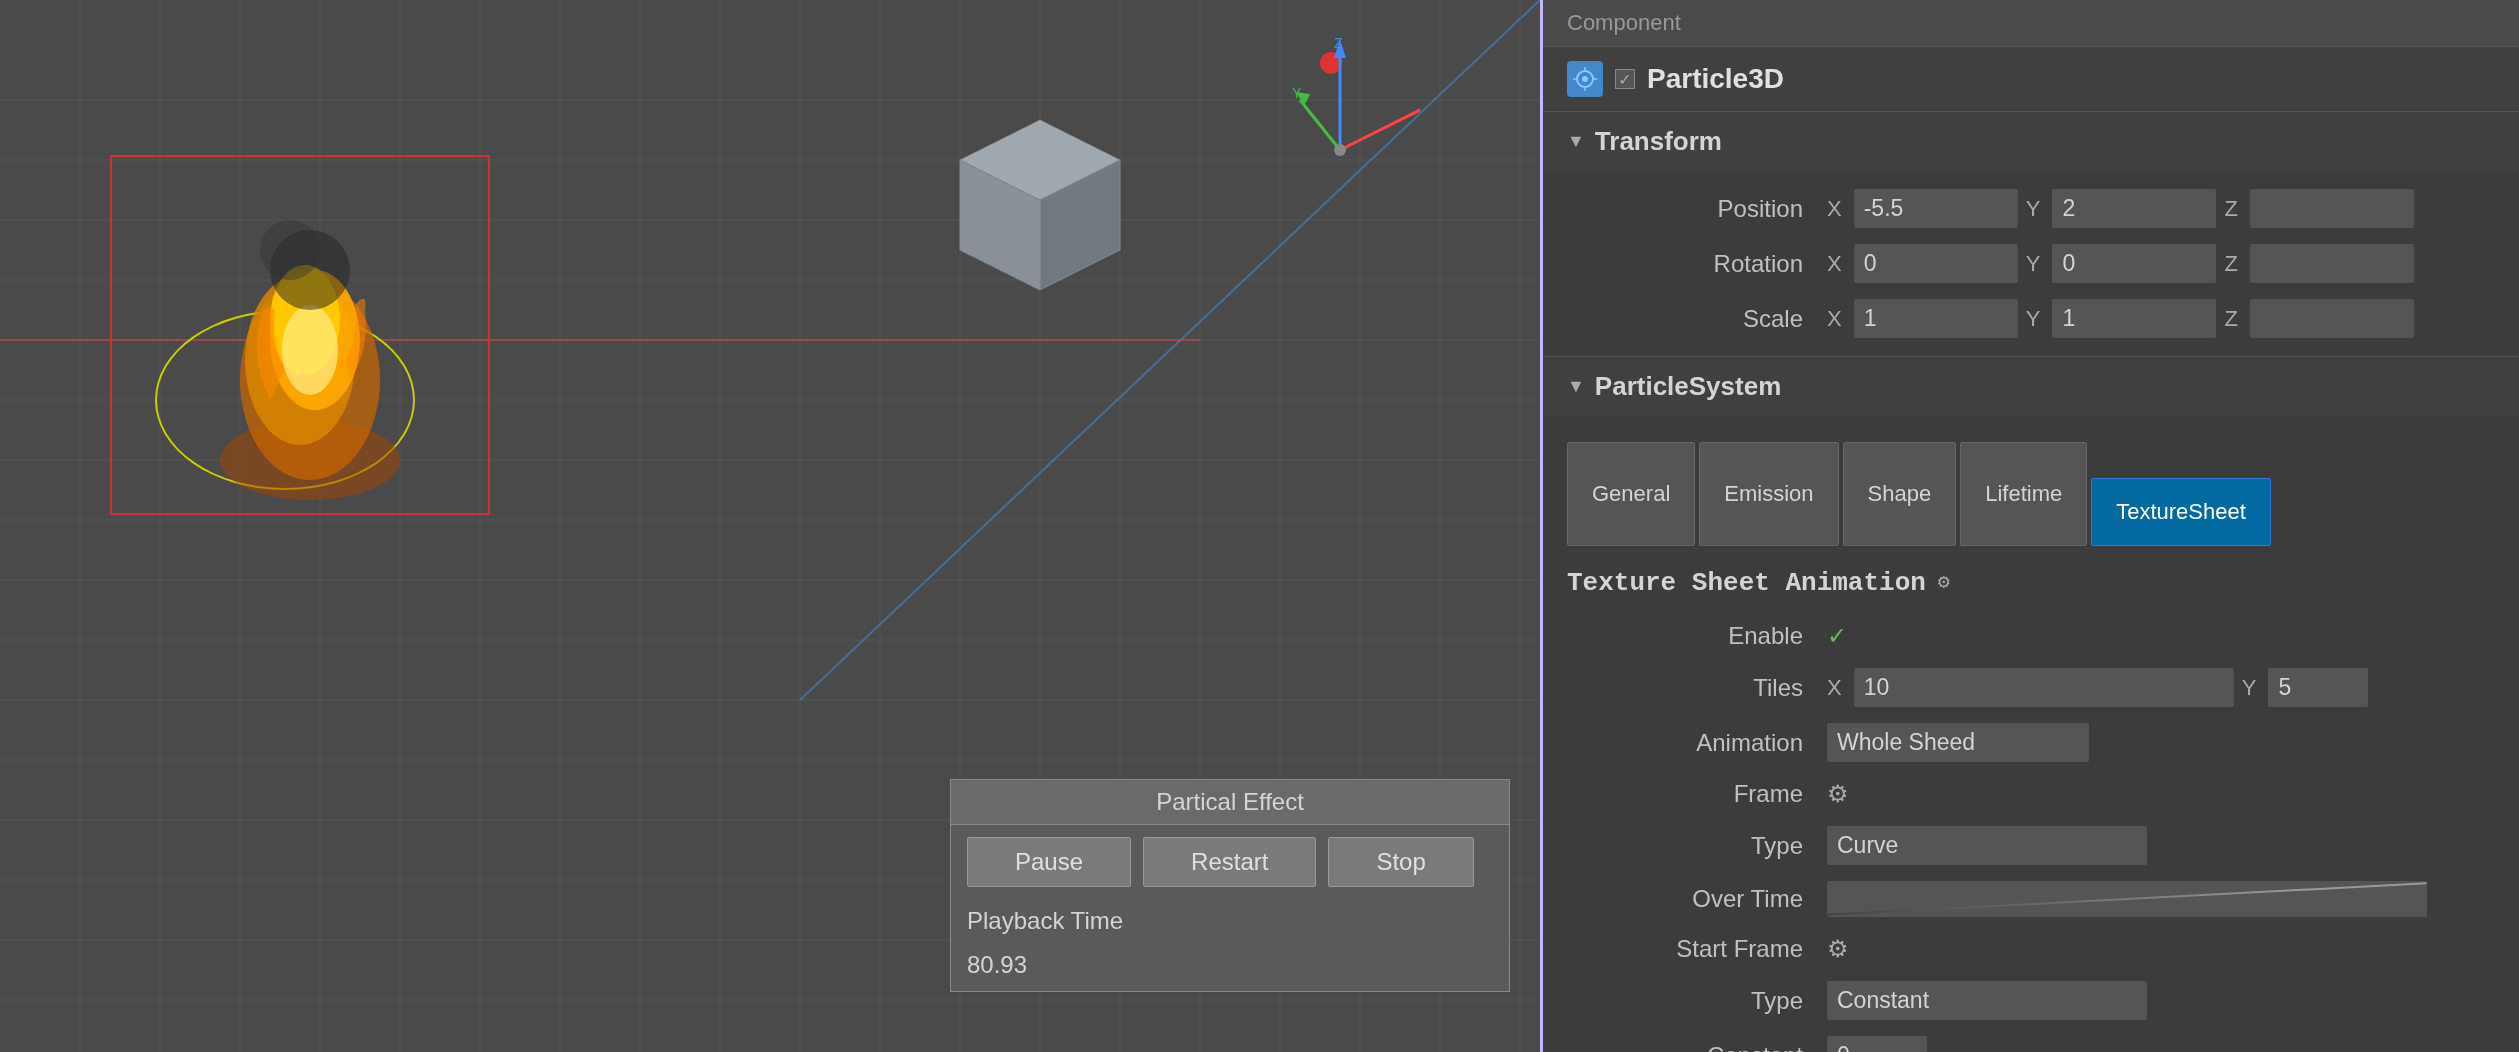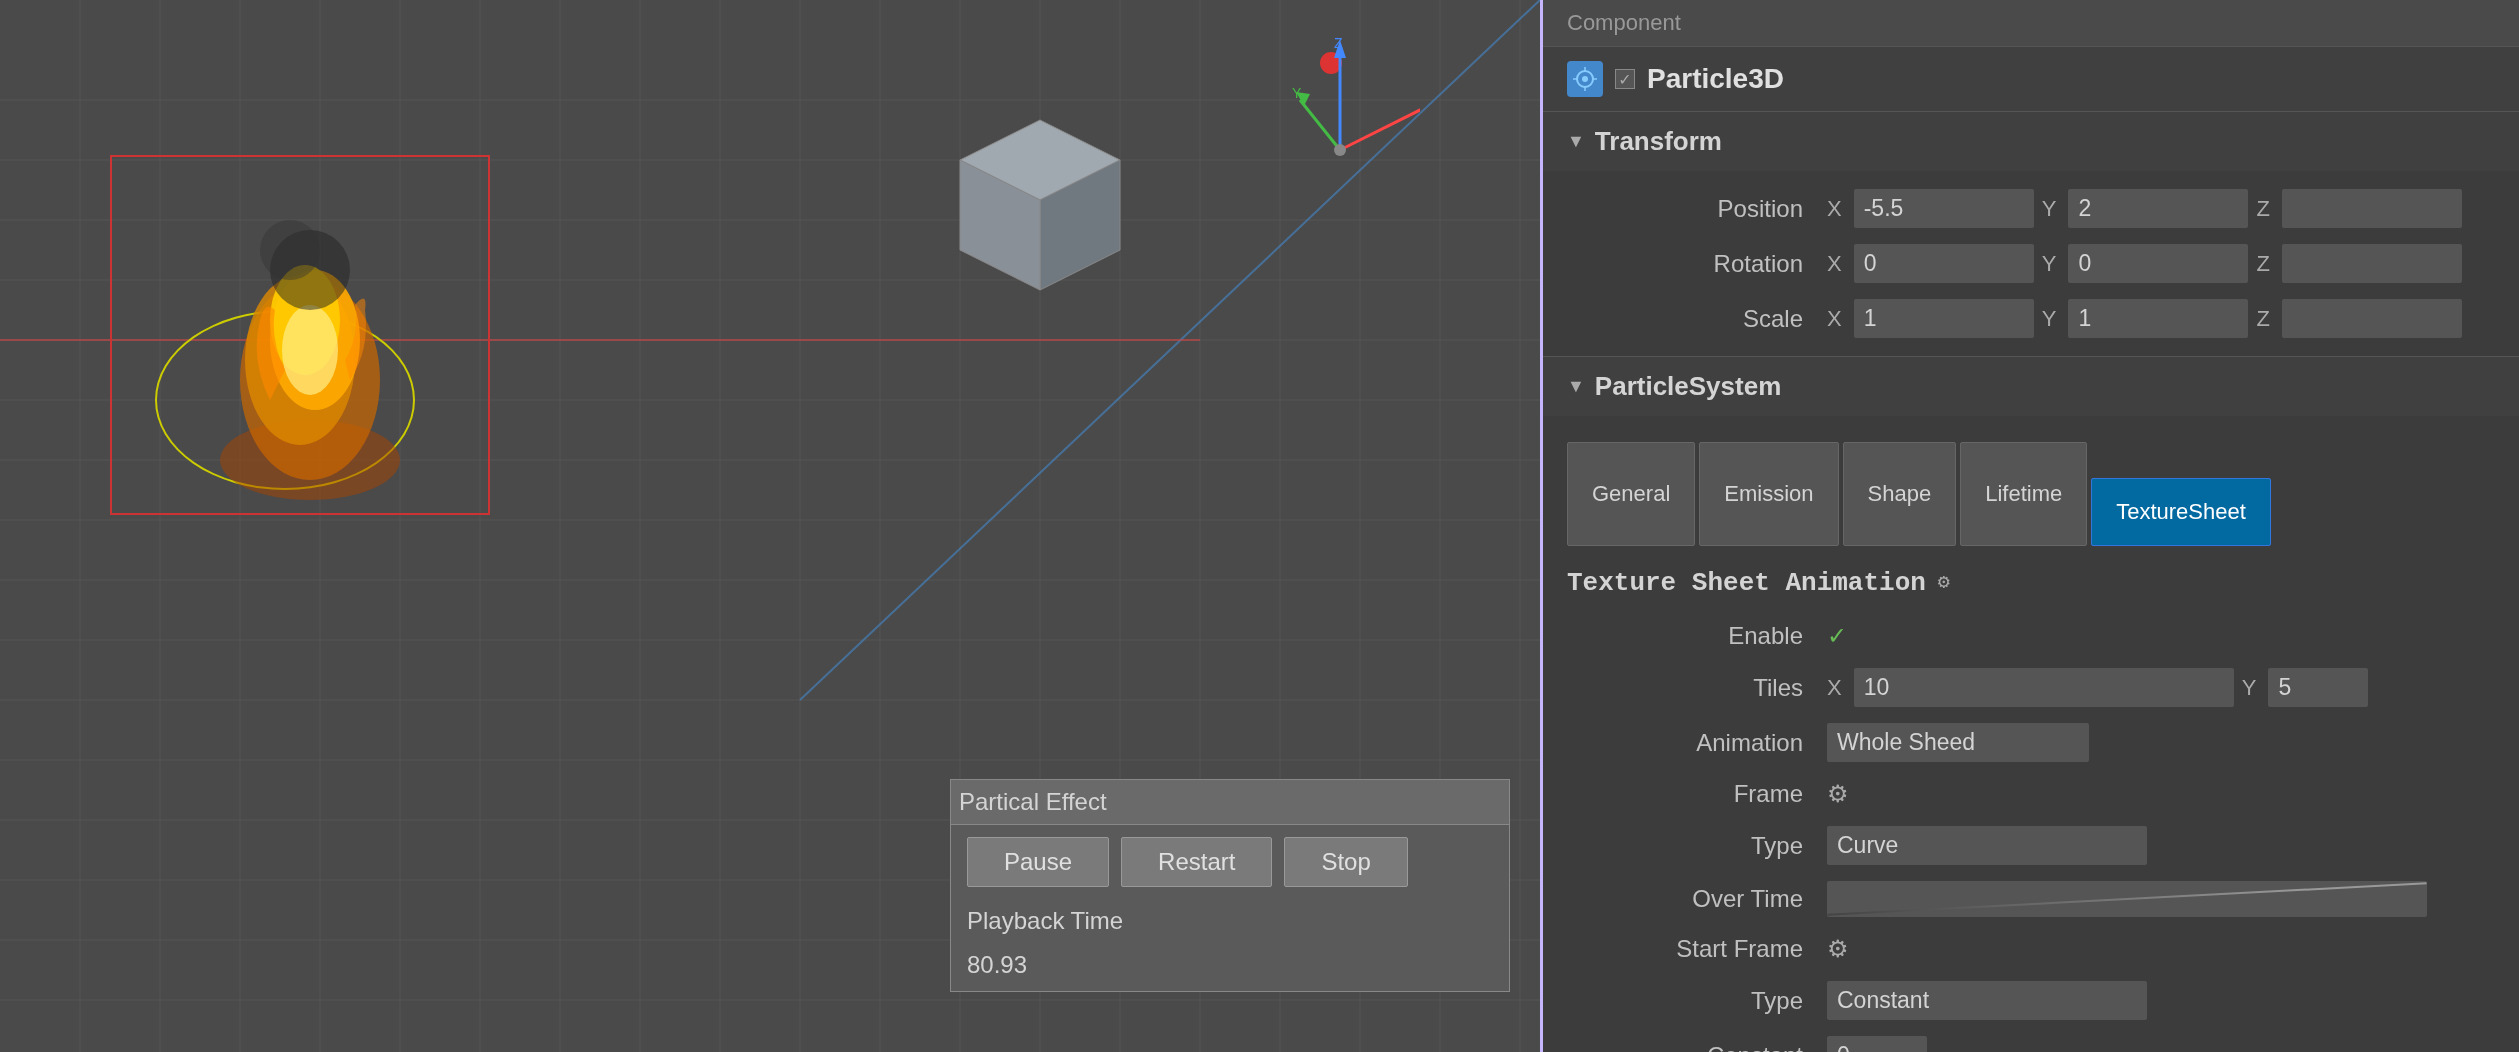--- a/index.html
+++ b/index.html
@@ -63,39 +63,39 @@
       position: absolute;
       bottom: 60px;
       left: 950px;
       width: 560px;
       background: #5a5a5a;
       border: 1px solid #888;
     }
 
     .control-panel-title {
       background: #6a6a6a;
-      text-align: left;
+      text-align: center;
       padding: 8px;
       font-size: 24px;
       color: #d4d4d4;
       border-bottom: 1px solid #888;
     }
 
     .control-panel-buttons {
       display: flex;
       padding: 12px 16px;
       gap: 12px;
       align-items: center;
     }
 
     .ctrl-btn {
       background: #7a7a7a;
       border: 1px solid #999;
       color: #e0e0e0;
-      padding: 10px 36px;
+      padding: 10px 47px;
       font-size: 24px;
       cursor: pointer;
       border-radius: 2px;
     }
 
     .playback-info {
       display: flex;
       gap: 16px;
       padding: 8px 16px 12px 16px;
       font-size: 24px;
@@ -206,21 +206,21 @@
       font-size: 22px;
       margin-right: 4px;
     }
 
     .input-field {
       background: #555;
       border: none;
       color: #d4d4d4;
       font-size: 23px;
       padding: 6px 10px;
-      width: 180px;
+      width: 164px;
       border-radius: 2px;
     }
 
     .input-field-sm {
       width: 100px;
     }
 
     .input-field-wide {
       width: 380px;
     }

